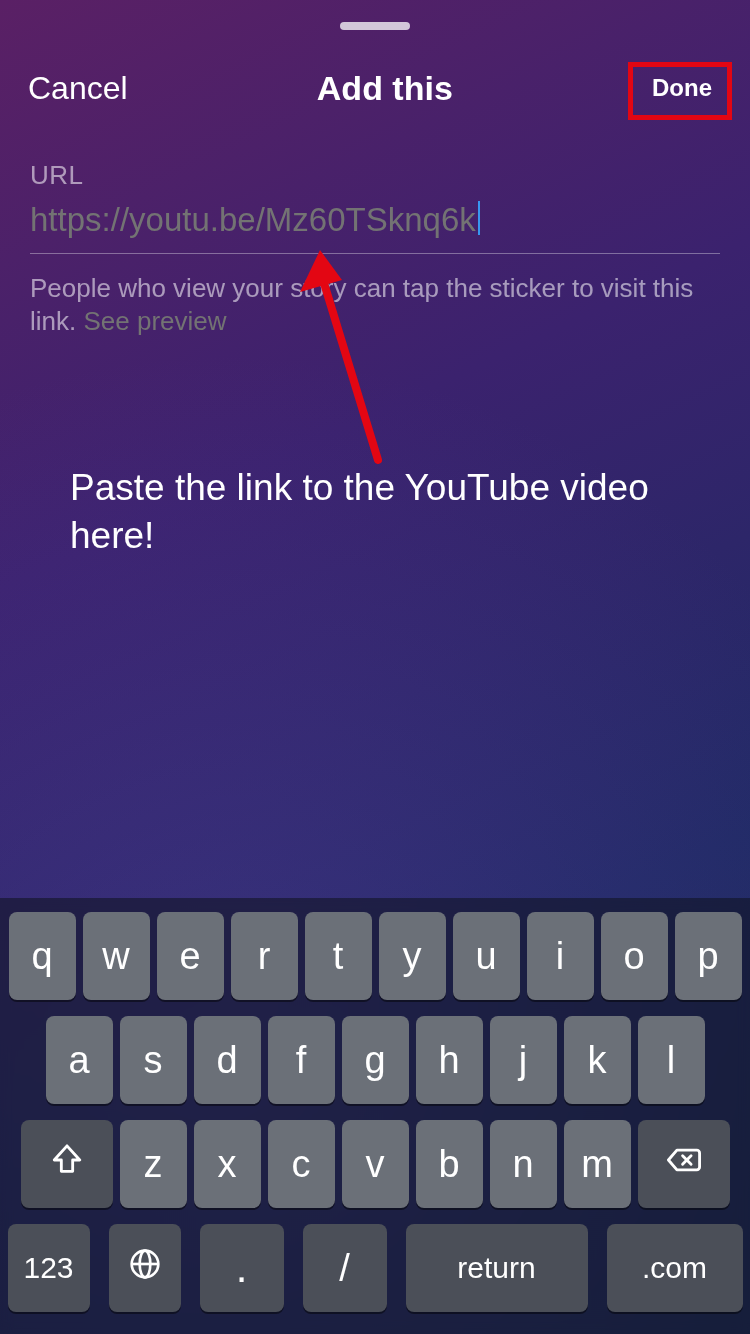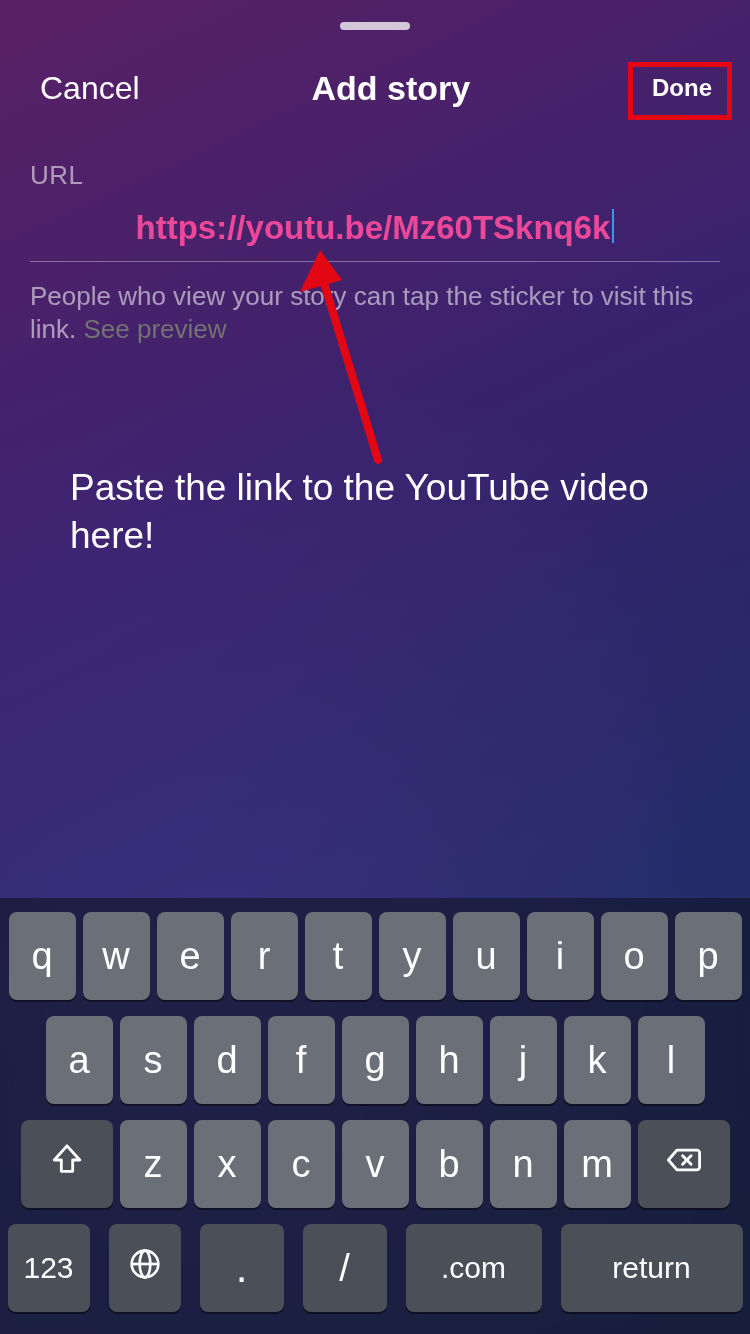--- a/index.html
+++ b/index.html
@@ -20,21 +20,21 @@
     width: 70px;
     height: 8px;
     border-radius: 4px;
     background: rgba(255,255,255,0.75);
   }
 
   
   .header {
     position: absolute;
     top: 68px;
-    left: 12px;
+    left: 0;
     right: 0;
     display: flex;
     align-items: center;
     justify-content: space-between;
     padding: 0 28px;
   }
   .header .cancel {
     font-size: 32px;
     font-weight: 400;
     color: #fff;
@@ -64,33 +64,32 @@
   .form {
     position: absolute;
     top: 160px;
     left: 30px;
     right: 30px;
   }
   .field-label {
     font-size: 26px;
     color: rgba(255,255,255,0.55);
     letter-spacing: 0.5px;
-    margin-bottom: 14px;
+    margin-bottom: 6px;
   }
   .url-input {
     font-size: 33px;
-    color: #ec4899;
-    font-weight: 700;
+    color: #737373;
+    font-weight: 400;
     padding: 4px 0 14px 0;
     border: none;
     border-bottom: 1px solid rgba(255,255,255,0.35);
     background: transparent;
     width: 100%;
     position: relative;
-    text-align: center;
   }
   .url-input .cursor {
     display: inline-block;
     width: 2px;
     height: 34px;
     background: #3897f0;
     vertical-align: -4px;
     margin-left: 2px;
   }
   .helper {
@@ -172,21 +171,21 @@
   .shift-icon svg, .backspace-icon svg { width: 34px; height: 34px; fill: #fff; }
   .globe svg { width: 32px; height: 32px; fill: none; stroke: #fff; stroke-width: 2; }
 </style>
 </head>
 <body>
 
 <div class="handle"></div>
 
 <div class="header">
   <span class="cancel">Cancel</span>
-  <span class="title">Add story</span>
+  <span class="title">Add this</span>
   <span class="done">Done</span>
 </div>
 
 <div class="done-highlight"></div>
 
 <div class="form">
   <div class="field-label">URL</div>
   <div class="url-input">
     <span>https://youtu.be/Mz60TSknq6k</span><span class="cursor"></span>
   </div>
@@ -257,16 +256,16 @@
       <span>
         <svg viewBox="0 0 24 24">
             <circle cx="12" cy="12" r="10"></circle>
             <ellipse cx="12" cy="12" rx="4" ry="10"></ellipse>
             <line x1="2" y1="12" x2="22" y2="12"></line>
           </svg>
       </span>
     </div>
     <div class="key dot">.</div>
     <div class="key slash">/</div>
+    <div class="key return">return</div>
     <div class="key com">.com</div>
-    <div class="key return">return</div>
   </div>
 </div>
 
 </body></html>

